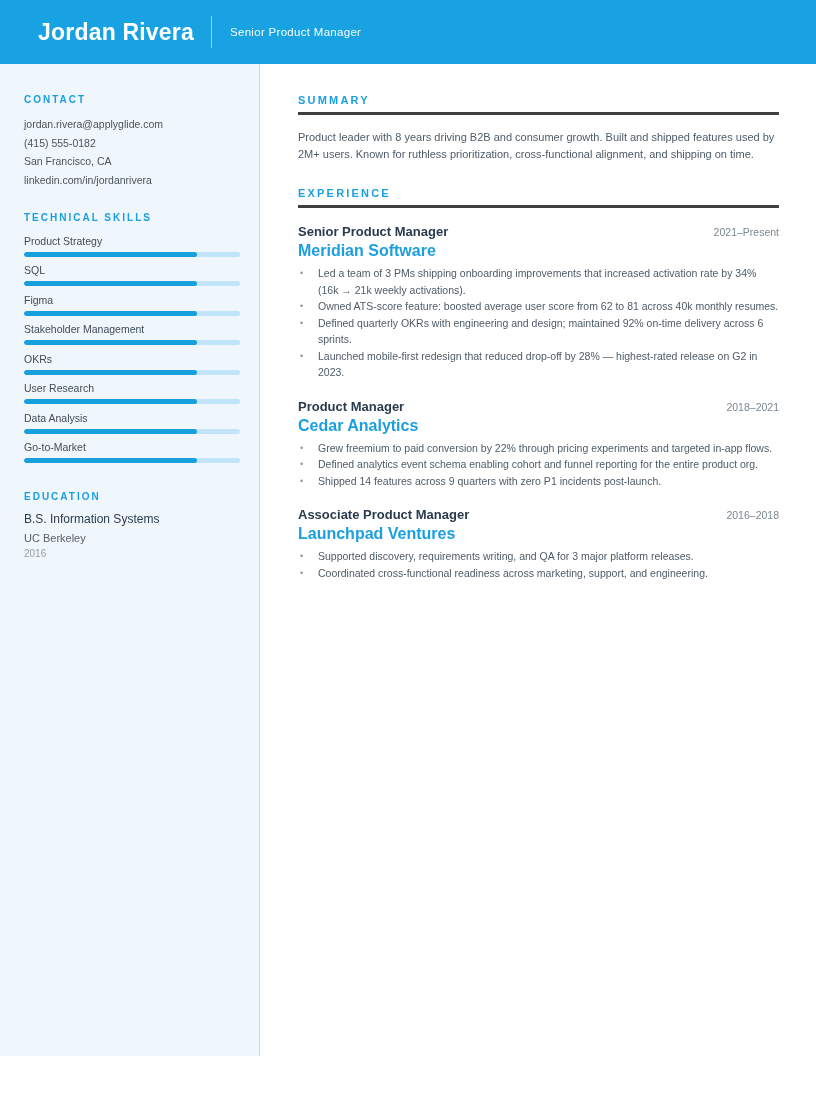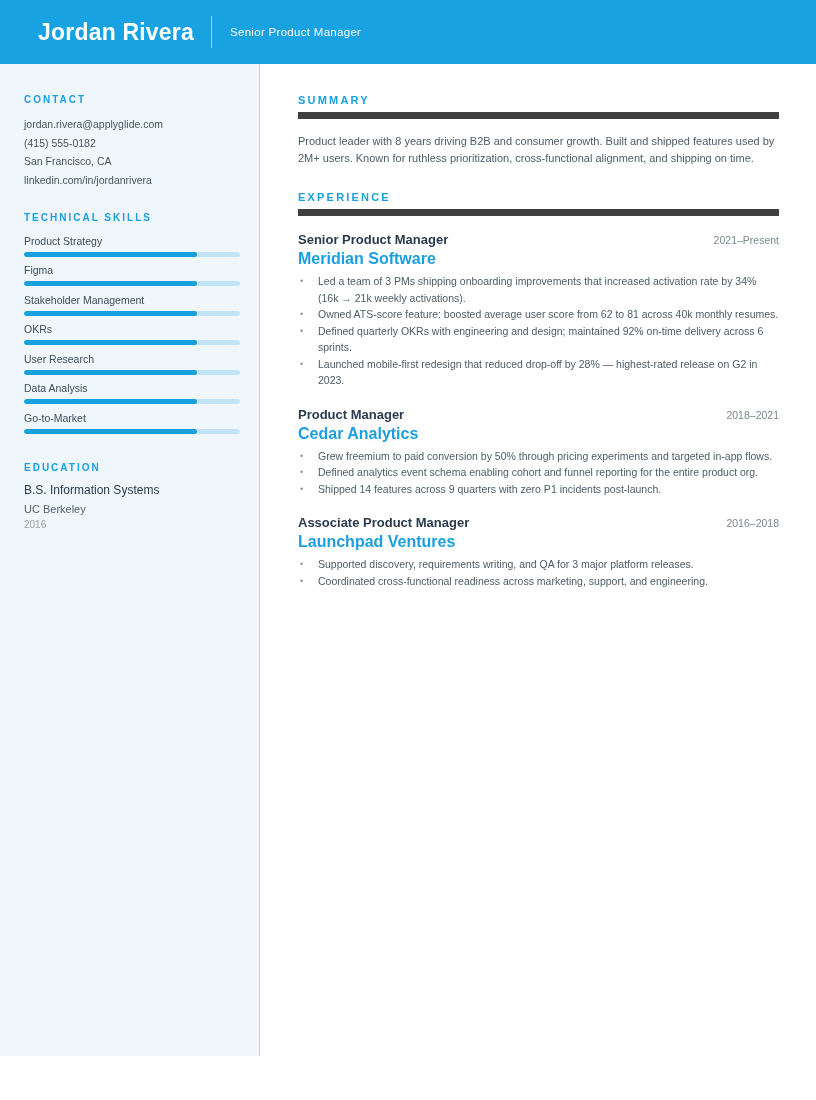--- a/index.html
+++ b/index.html
@@ -63,21 +63,21 @@
   .edu-school { margin-top: 6px; font-size: 11px; color: #55626d; line-height: 12px; }
   .edu-year { margin-top: 4px; font-size: 10px; color: #97a0a8; line-height: 11px; }
 
   
   .main { flex: 1 1 auto; background: #ffffff; padding: 30px 37px 0 38px; }
   .section-heading {
     color: var(--accent-text, #1a9fe0);
     font-size: 11px; font-weight: 700; letter-spacing: 2.2px;
     text-transform: uppercase;
     padding-bottom: 6px;
-    border-bottom: 7px solid #404040;
+    border-bottom: 3px solid #404040;
   }
   .summary-text { margin-top: 14px; font-size: 11px; line-height: 17px; color: #4e5b67; }
   .experience-section { margin-top: 24px; }
 
   .job { margin-top: 16px; }
   .job + .job { margin-top: 18px; }
   .job-head { display: flex; align-items: baseline; justify-content: space-between; }
   .job-title { font-size: 13px; font-weight: 700; color: #2a3b4d; line-height: 15px; }
   .job-dates { font-size: 10.5px; color: #7b8791; white-space: nowrap; }
   .job-company { margin-top: 5px; font-size: 16px; font-weight: 700; color: var(--accent-text, #1a9fe0); line-height: 13px; }
@@ -113,20 +113,26 @@
       <section class="skills-block">
         <h2 class="side-heading">Technical Skills</h2>
         <div class="skills-list" id="skills-list">
             <div class="skill">
               <div class="skill-label">Product Strategy</div>
               <div class="skill-track">
                 <div class="skill-fill" style="width: 80%;"></div>
               </div>
             </div>
             <div class="skill">
+              <div class="skill-label">SQL</div>
+              <div class="skill-track">
+                <div class="skill-fill" style="width: 80%;"></div>
+              </div>
+            </div>
+            <div class="skill">
               <div class="skill-label">Figma</div>
               <div class="skill-track">
                 <div class="skill-fill" style="width: 80%;"></div>
               </div>
             </div>
             <div class="skill">
               <div class="skill-label">Stakeholder Management</div>
               <div class="skill-track">
                 <div class="skill-fill" style="width: 80%;"></div>
               </div>
@@ -204,21 +210,21 @@
             </article>
             <article class="job">
               <div class="job-head">
                 <h3 class="job-title">Product Manager</h3>
                 <span class="job-dates">2018–2021</span>
               </div>
               <div class="job-company">Cedar Analytics</div>
               <ul class="job-bullets">
                 <li>
                   <span class="bullet-marker">•</span>
-                  <span class="bullet-text">Grew freemium to paid conversion by 50% through pricing experiments and targeted in-app flows.</span>
+                  <span class="bullet-text">Grew freemium to paid conversion by 22% through pricing experiments and targeted in-app flows.</span>
                 </li>
                 <li>
                   <span class="bullet-marker">•</span>
                   <span class="bullet-text">Defined analytics event schema enabling cohort and funnel reporting for the entire product org.</span>
                 </li>
                 <li>
                   <span class="bullet-marker">•</span>
                   <span class="bullet-text">Shipped 14 features across 9 quarters with zero P1 incidents post-launch.</span>
                 </li>
               </ul>

